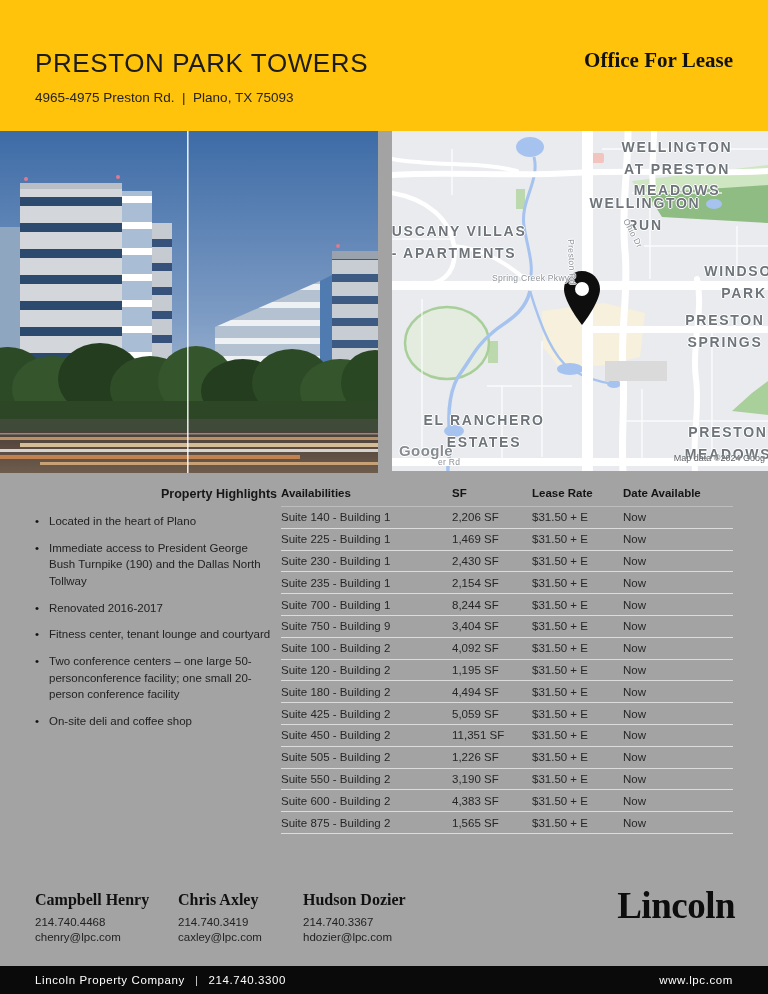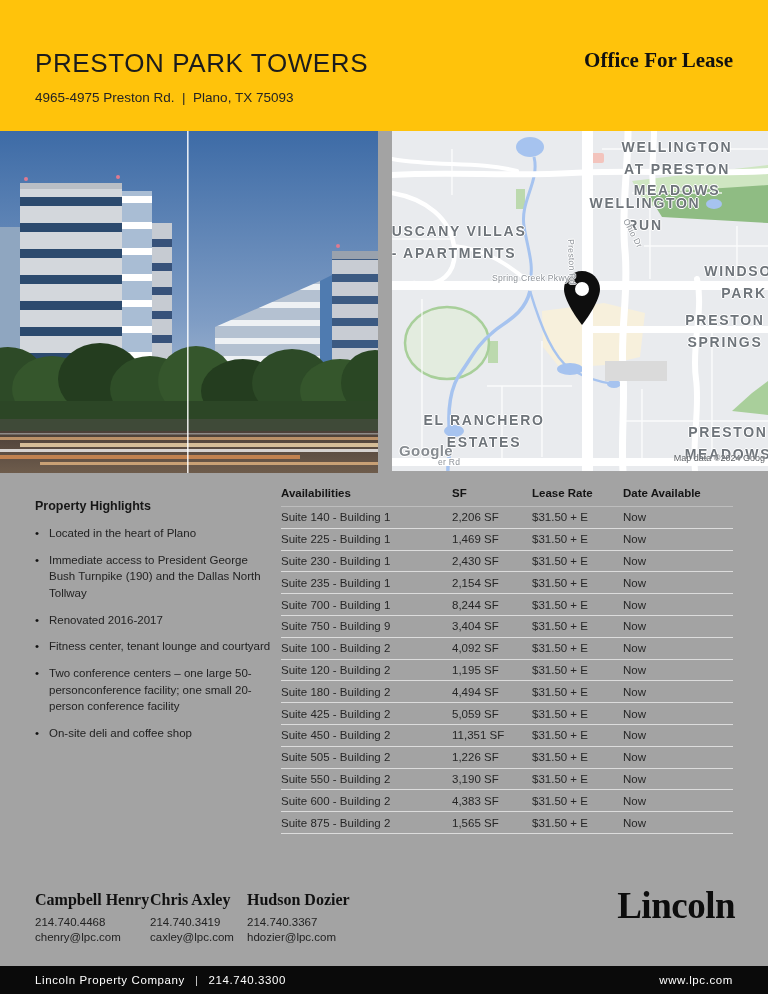--- a/index.html
+++ b/index.html
@@ -23,36 +23,36 @@
       text-shadow:1px 0 0 #fff,-1px 0 0 #fff,0 1px 0 #fff,0 -1px 0 #fff;pointer-events:none;}
   .road-label{position:absolute;font-size:8.5px;color:#8d9298;letter-spacing:.3px;white-space:nowrap;
       text-shadow:1px 0 0 #fff,-1px 0 0 #fff,0 1px 0 #fff,0 -1px 0 #fff;pointer-events:none;}
   .google-logo{position:absolute;left:7px;top:311px;font-size:15px;font-weight:bold;color:#878c91;
       letter-spacing:.4px;text-shadow:1px 0 0 #fff,-1px 0 0 #fff,0 1px 0 #fff,0 -1px 0 #fff;}
   .map-attribution{position:absolute;right:3px;top:322px;font-size:9px;color:#5e6266;white-space:nowrap;
       text-shadow:0 0 2px #fff;}
 
   
   .highlights{position:absolute;left:35px;top:487px;width:242px;}
-  .highlights h3{margin:12px 0 12px 0;font-size:12.5px;font-weight:bold;color:#161616;}
+  .highlights h3{margin:0 0 12px 0;font-size:12.5px;font-weight:bold;color:#161616;text-align:right;}
   .highlights ul{list-style:none;margin:0;padding:0;}
   .highlights li{position:relative;padding-left:14px;margin-bottom:10px;font-size:11.5px;
       line-height:1.45;color:#222;}
   .highlights li::before{content:"•";position:absolute;left:0;top:0;color:#111;}
 
   
   .avail{position:absolute;left:281px;top:487px;width:452px;}
   .thead{display:flex;align-items:flex-start;font-size:11.5px;font-weight:bold;color:#141414;
       padding-bottom:7px;border-bottom:1px solid #bdbdbd;}
   .trow{display:flex;align-items:center;height:21.8px;box-sizing:border-box;
       border-bottom:1px solid #dcdcdc;font-size:11.5px;color:#262626;}
   .c0{width:171px;} .c1{width:80px;} .c2{width:91px;} .c3{flex:1;}
 
   
-  .contacts{position:absolute;left:35px;top:891px;display:flex;}
+  .contacts{position:absolute;left:35px;top:891px;display:flex;gap:28px;}
   .contact{margin-right:0;}
   .contact .name{font-family:"Liberation Serif",serif;font-weight:bold;font-size:16px;color:#111;
       margin-bottom:6px;}
   .contact .phone,.contact .email{font-size:11.5px;line-height:1.3;color:#222;}
   .contact.w1{width:115px;} .contact.w2{width:97px;}
   .lincoln{position:absolute;right:33px;top:884px;font-family:"Liberation Serif",serif;
       font-weight:bold;font-size:37px;color:#0d0d0d;letter-spacing:-.5px;}
 
   
   .bottombar{position:absolute;left:0;bottom:0;width:768px;height:28px;background:#0A0A0A;

